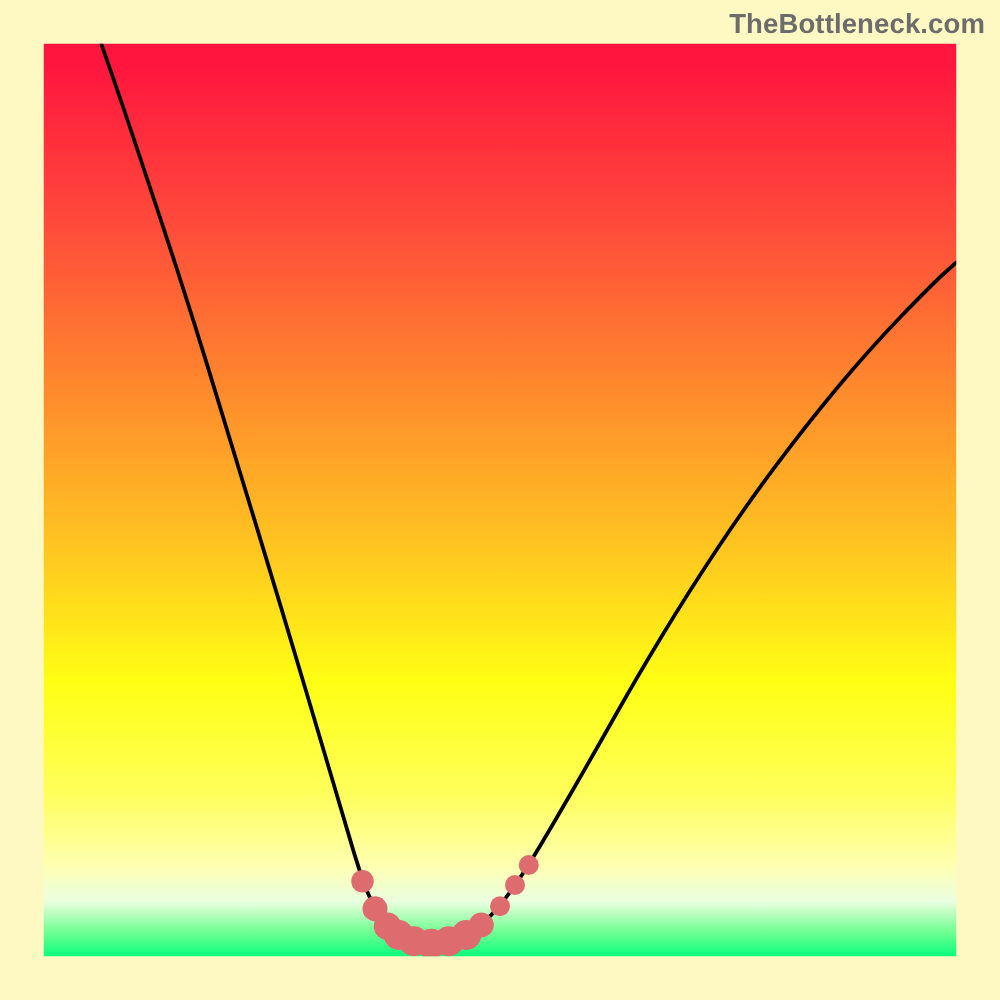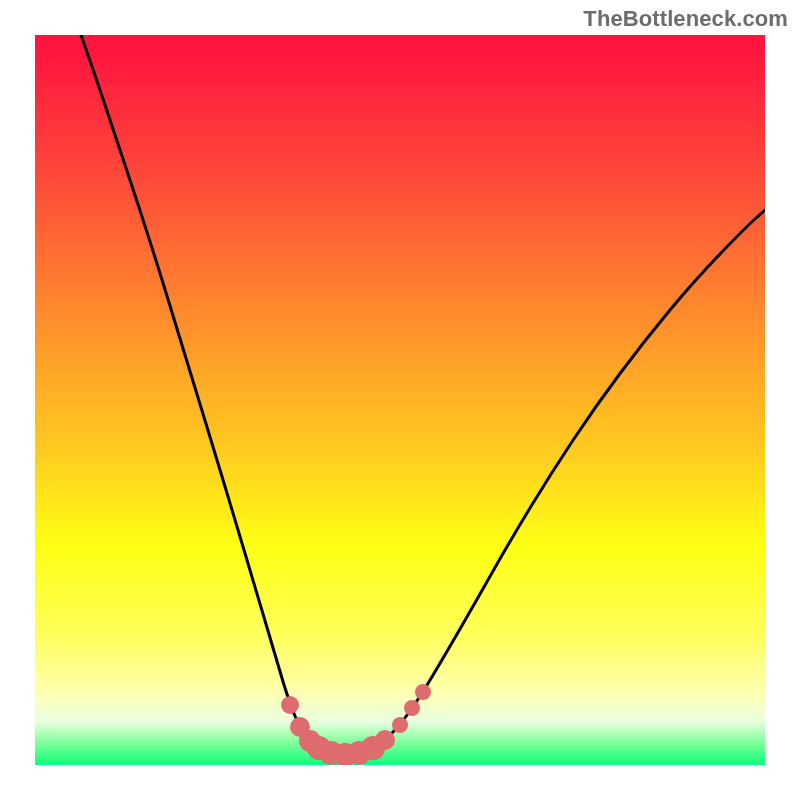--- a/index.html
+++ b/index.html
@@ -9,21 +9,21 @@
     height: 800px;
     background: #000;
     overflow: hidden;
   }
   .frame {
     position: absolute;
     left: 0;
     top: 0;
     width: 800px;
     height: 800px;
-    background: #ffffff;
+    background: #fef9c3;
   }
   .plot {
     position: absolute;
     left: 35px;
     top: 35px;
     width: 730px;
     height: 730px;
     background: linear-gradient(
       to bottom,
       #ff153e 0%,

